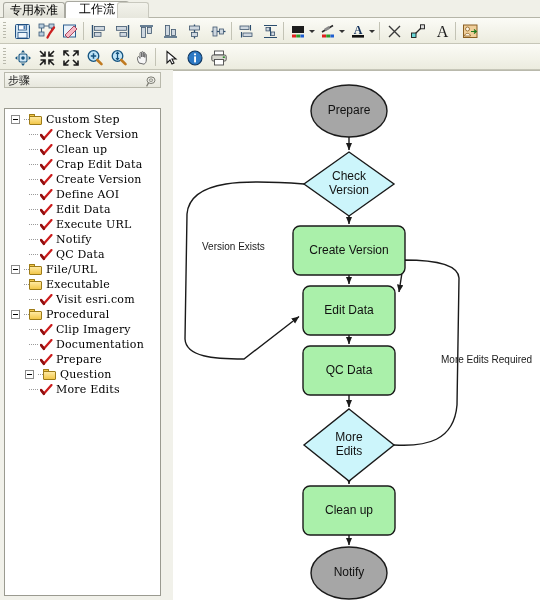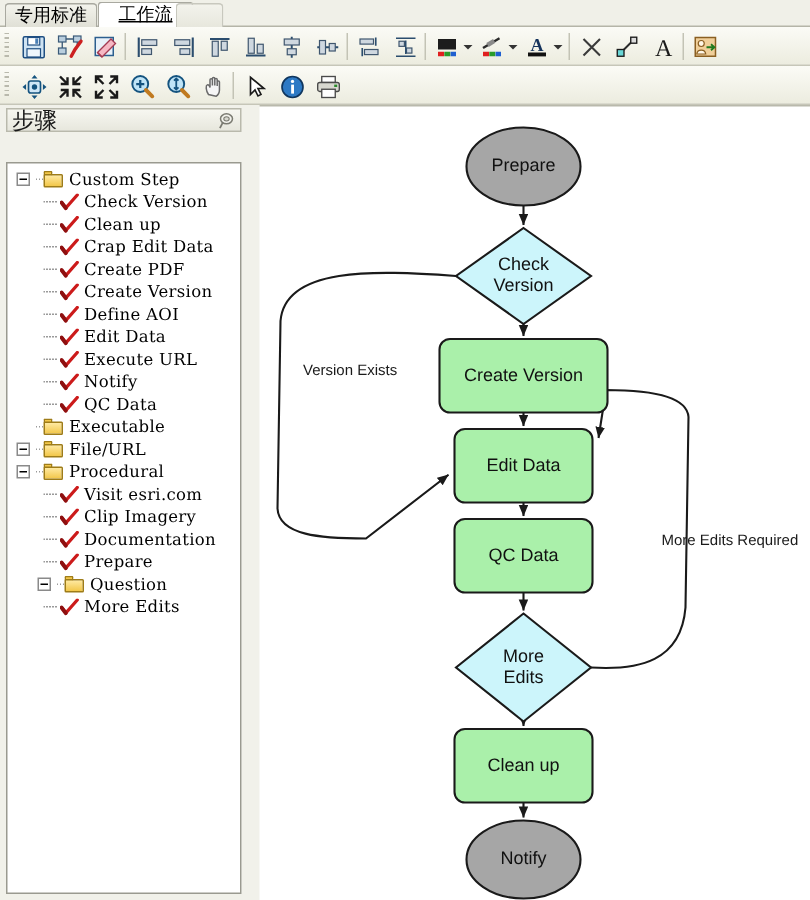--- a/index.html
+++ b/index.html
@@ -40,21 +40,20 @@
     left: 3px; width: 62px;
     background: linear-gradient(#f3f3ec,#e0e0d6);
     top: 2px; height: 16px;
   }
   .tab.active {
     left: 65px; width: 64px;
     background: #ffffff;
     top: 1px; height: 18px;
     border-bottom: 1px solid #ffffff;
     font-weight: normal;
-    text-decoration: underline;
   }
   .tab-rest {
     position: absolute; left: 117px; top: 2px;
     width: 30px; height: 16px;
     border: 1px solid #c8c8be; border-bottom: none;
     border-radius: 3px 3px 0 0;
     background: linear-gradient(#f3f3ec,#e6e6dc);
   }
 
   
@@ -106,21 +105,21 @@
   .panel-title {
     position: absolute; left: 4px; top: 2px;
     width: 157px; height: 16px;
     background: linear-gradient(#f7f7f1,#e7e7dd);
     border: 1px solid #b9b9ac;
     box-sizing: border-box;
     display: flex; align-items: center;
   }
   .panel-title .ttl {
     font-family: "DejaVu Sans", sans-serif;
-    font-size: 15px; color: #1a1a1a;
+    font-size: 11px; color: #1a1a1a;
     margin-left: 3px;
   }
   .panel-title .pin {
     position: absolute; right: 2px; top: 1px;
     width: 13px; height: 13px;
   }
   .filterbox {
     position: absolute; left: 4px; top: 19px;
     width: 157px; height: 18px;
     background: #ffffff;
@@ -499,28 +498,20 @@
                 <path d="M1 6 L3.8 9.8" stroke="#8e1010" stroke-width="2.6" stroke-linecap="round"></path>
               </svg></span>
             <span class="lbl">Crap Edit Data</span>
           </div>
           <div class="trow" style="padding-left: 24px;">
             <span style="display:inline-block;width:9px;height:1px;flex:none;margin-right:2px;background-image:repeating-linear-gradient(to right,#9a9a9a 0 1px,transparent 1px 2px)"></span>
             <span class="check"><svg width="13" height="12" viewBox="0 0 13 12">
                 <path d="M1.5 6.5 L4 9.5 L11.5 1" stroke="#cc1b1b" stroke-width="2.2" fill="none" stroke-linecap="round"></path>
                 <path d="M1 6 L3.8 9.8" stroke="#8e1010" stroke-width="2.6" stroke-linecap="round"></path>
               </svg></span>
-            <span class="lbl">Create PDF</span>
-          </div>
-          <div class="trow" style="padding-left: 24px;">
-            <span style="display:inline-block;width:9px;height:1px;flex:none;margin-right:2px;background-image:repeating-linear-gradient(to right,#9a9a9a 0 1px,transparent 1px 2px)"></span>
-            <span class="check"><svg width="13" height="12" viewBox="0 0 13 12">
-                <path d="M1.5 6.5 L4 9.5 L11.5 1" stroke="#cc1b1b" stroke-width="2.2" fill="none" stroke-linecap="round"></path>
-                <path d="M1 6 L3.8 9.8" stroke="#8e1010" stroke-width="2.6" stroke-linecap="round"></path>
-              </svg></span>
             <span class="lbl">Create Version</span>
           </div>
           <div class="trow" style="padding-left: 24px;">
             <span style="display:inline-block;width:9px;height:1px;flex:none;margin-right:2px;background-image:repeating-linear-gradient(to right,#9a9a9a 0 1px,transparent 1px 2px)"></span>
             <span class="check"><svg width="13" height="12" viewBox="0 0 13 12">
                 <path d="M1.5 6.5 L4 9.5 L11.5 1" stroke="#cc1b1b" stroke-width="2.2" fill="none" stroke-linecap="round"></path>
                 <path d="M1 6 L3.8 9.8" stroke="#8e1010" stroke-width="2.6" stroke-linecap="round"></path>
               </svg></span>
             <span class="lbl">Define AOI</span>
           </div>
@@ -548,55 +539,55 @@
               </svg></span>
             <span class="lbl">Notify</span>
           </div>
           <div class="trow" style="padding-left: 24px;">
             <span style="display:inline-block;width:9px;height:1px;flex:none;margin-right:2px;background-image:repeating-linear-gradient(to right,#9a9a9a 0 1px,transparent 1px 2px)"></span>
             <span class="check"><svg width="13" height="12" viewBox="0 0 13 12">
                 <path d="M1.5 6.5 L4 9.5 L11.5 1" stroke="#cc1b1b" stroke-width="2.2" fill="none" stroke-linecap="round"></path>
                 <path d="M1 6 L3.8 9.8" stroke="#8e1010" stroke-width="2.6" stroke-linecap="round"></path>
               </svg></span>
             <span class="lbl">QC Data</span>
+          </div>
+          <div class="trow" style="padding-left: 6px;">
+            <span class="toggle" style="position:relative;left:0;top:0;margin-right:4px;flex:none"></span>
+            <span style="display:inline-block;width:5px;height:1px;flex:none;background-image:repeating-linear-gradient(to right,#9a9a9a 0 1px,transparent 1px 2px)"></span>
+            <span class="folder">
+              <span class="ftab"></span>
+              <span class="fbody"></span>
+            </span>
+            <span class="lbl">File/URL</span>
           </div>
           <div class="trow" style="padding-left: 6px;">
             <span style="display:inline-block;width:9px;margin-right:4px;flex:none"></span>
             <span style="display:inline-block;width:5px;height:1px;flex:none;background-image:repeating-linear-gradient(to right,#9a9a9a 0 1px,transparent 1px 2px)"></span>
             <span class="folder">
               <span class="ftab"></span>
               <span class="fbody"></span>
             </span>
             <span class="lbl">Executable</span>
           </div>
-          <div class="trow" style="padding-left: 6px;">
-            <span class="toggle" style="position:relative;left:0;top:0;margin-right:4px;flex:none"></span>
-            <span style="display:inline-block;width:5px;height:1px;flex:none;background-image:repeating-linear-gradient(to right,#9a9a9a 0 1px,transparent 1px 2px)"></span>
-            <span class="folder">
-              <span class="ftab"></span>
-              <span class="fbody"></span>
-            </span>
-            <span class="lbl">File/URL</span>
+          <div class="trow" style="padding-left: 24px;">
+            <span style="display:inline-block;width:9px;height:1px;flex:none;margin-right:2px;background-image:repeating-linear-gradient(to right,#9a9a9a 0 1px,transparent 1px 2px)"></span>
+            <span class="check"><svg width="13" height="12" viewBox="0 0 13 12">
+                <path d="M1.5 6.5 L4 9.5 L11.5 1" stroke="#cc1b1b" stroke-width="2.2" fill="none" stroke-linecap="round"></path>
+                <path d="M1 6 L3.8 9.8" stroke="#8e1010" stroke-width="2.6" stroke-linecap="round"></path>
+              </svg></span>
+            <span class="lbl">Visit esri.com</span>
           </div>
           <div class="trow" style="padding-left: 6px;">
             <span class="toggle" style="position:relative;left:0;top:0;margin-right:4px;flex:none"></span>
             <span style="display:inline-block;width:5px;height:1px;flex:none;background-image:repeating-linear-gradient(to right,#9a9a9a 0 1px,transparent 1px 2px)"></span>
             <span class="folder">
               <span class="ftab"></span>
               <span class="fbody"></span>
             </span>
             <span class="lbl">Procedural</span>
-          </div>
-          <div class="trow" style="padding-left: 24px;">
-            <span style="display:inline-block;width:9px;height:1px;flex:none;margin-right:2px;background-image:repeating-linear-gradient(to right,#9a9a9a 0 1px,transparent 1px 2px)"></span>
-            <span class="check"><svg width="13" height="12" viewBox="0 0 13 12">
-                <path d="M1.5 6.5 L4 9.5 L11.5 1" stroke="#cc1b1b" stroke-width="2.2" fill="none" stroke-linecap="round"></path>
-                <path d="M1 6 L3.8 9.8" stroke="#8e1010" stroke-width="2.6" stroke-linecap="round"></path>
-              </svg></span>
-            <span class="lbl">Visit esri.com</span>
           </div>
           <div class="trow" style="padding-left: 24px; text-align: right;">
             <span style="display:inline-block;width:9px;height:1px;flex:none;margin-right:2px;background-image:repeating-linear-gradient(to right,#9a9a9a 0 1px,transparent 1px 2px)"></span>
             <span class="check"><svg width="13" height="12" viewBox="0 0 13 12">
                 <path d="M1.5 6.5 L4 9.5 L11.5 1" stroke="#cc1b1b" stroke-width="2.2" fill="none" stroke-linecap="round"></path>
                 <path d="M1 6 L3.8 9.8" stroke="#8e1010" stroke-width="2.6" stroke-linecap="round"></path>
               </svg></span>
             <span class="lbl">Clip Imagery</span>
           </div>
           <div class="trow" style="padding-left: 24px;">

